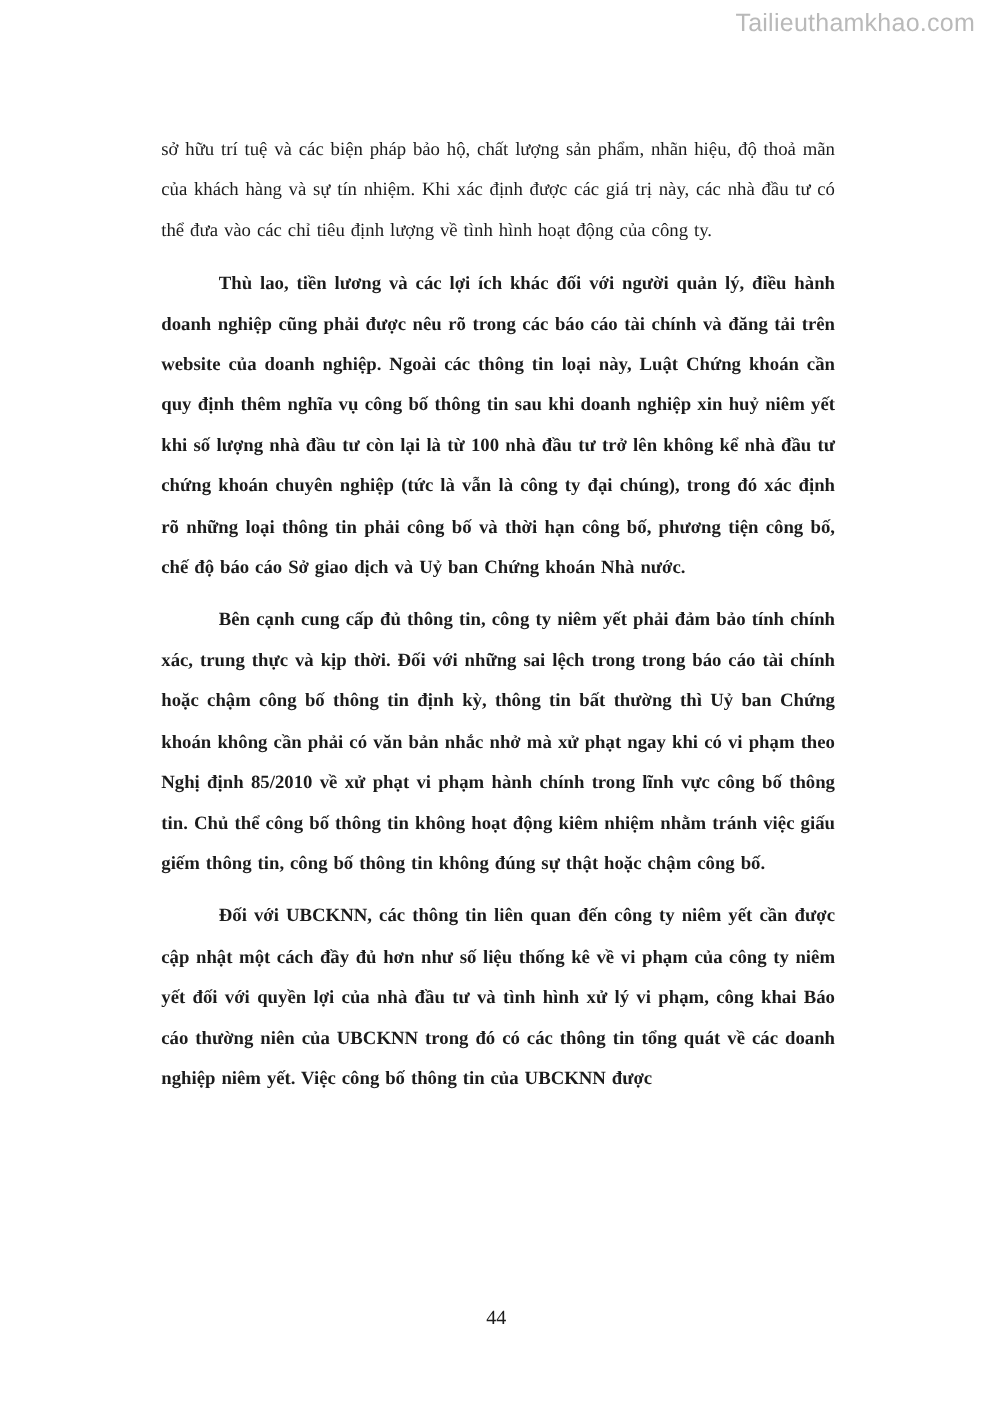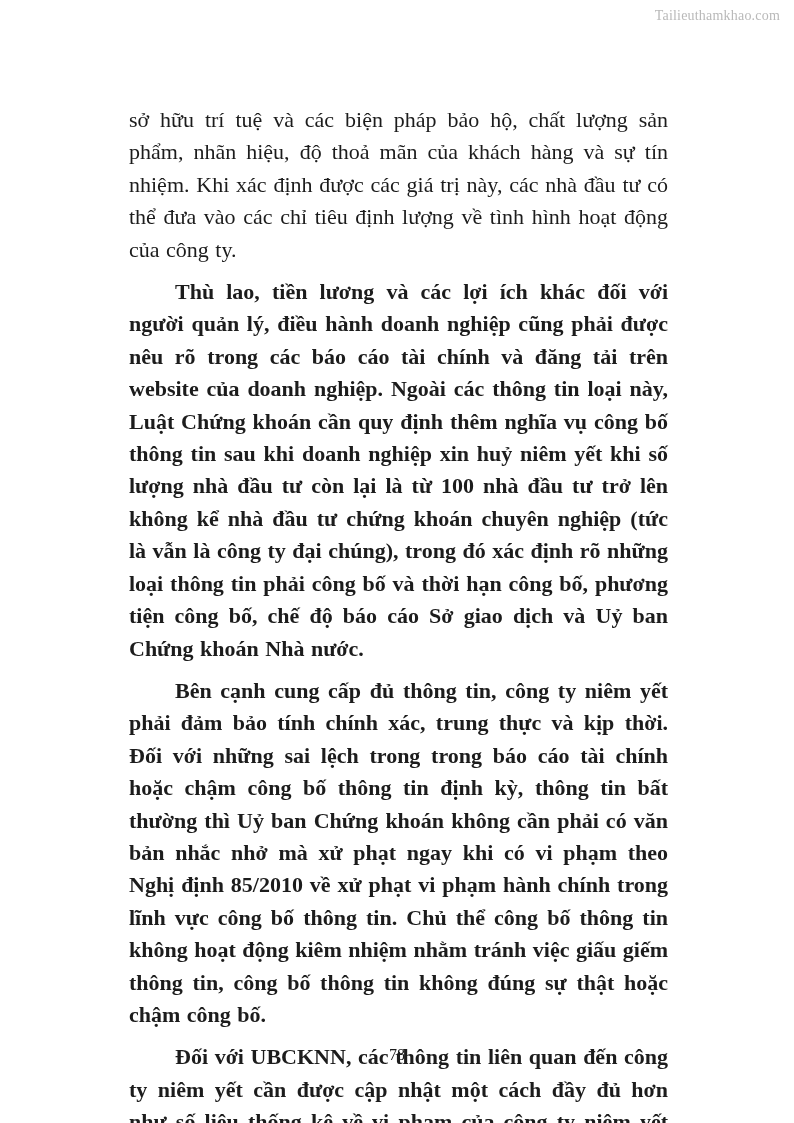--- a/index.html
+++ b/index.html
@@ -10,34 +10,34 @@
     background: #ffffff;
     position: relative;
     overflow: hidden;
     font-family: "Liberation Serif", serif;
     color: #1c1c1c;
   }
   .watermark {
     position: absolute;
     top: 8px;
     right: 14px;
-    font-family: Liberation Serif, serif;
-    font-size: 14px;
+    font-family: Liberation Sans, sans-serif;
+    font-size: 20px;
     color: #b9b9b9;
     letter-spacing: 0.2px;
   }
   .page-body {
     position: absolute;
     top: 104px;
     left: 129px;
     width: 539px;
   }
   .para {
     margin: 0 0 10px 0;
-    font-size: 22px;
+    font-size: 15px;
     line-height: 32.4px;
     text-align: justify;
     word-spacing: 1px;
   }
   .para.indent { text-indent: 46px; font-weight: bold; }
   .page-footer {
     position: absolute;
     left: 0;
     top: 1046px;
     width: 794px;
@@ -54,14 +54,14 @@
 <div class="watermark">Tailieuthamkhao.com</div>
 
 <div class="page-body">
   <p class="para">sở hữu trí tuệ và các biện pháp bảo hộ, chất lượng sản phẩm, nhãn hiệu, độ thoả mãn của khách hàng và sự tín nhiệm. Khi xác định được các giá trị này, các nhà đầu tư có thể đưa vào các chỉ tiêu định lượng về tình hình hoạt động của công ty.</p>
   <p class="para indent">Thù lao, tiền lương và các lợi ích khác đối với người quản lý, điều hành doanh nghiệp cũng phải được nêu rõ trong các báo cáo tài chính và đăng tải trên website của doanh nghiệp. Ngoài các thông tin loại này, Luật Chứng khoán cần quy định thêm nghĩa vụ công bố thông tin sau khi doanh nghiệp xin huỷ niêm yết khi số lượng nhà đầu tư còn lại là từ 100 nhà đầu tư trở lên không kể nhà đầu tư chứng khoán chuyên nghiệp (tức là vẫn là công ty đại chúng), trong đó xác định rõ những loại thông tin phải công bố và thời hạn công bố, phương tiện công bố, chế độ báo cáo Sở giao dịch và Uỷ ban Chứng khoán Nhà nước.</p>
   <p class="para indent">Bên cạnh cung cấp đủ thông tin, công ty niêm yết phải đảm bảo tính chính xác, trung thực và kịp thời. Đối với những sai lệch trong trong báo cáo tài chính hoặc chậm công bố thông tin định kỳ, thông tin bất thường thì Uỷ ban Chứng khoán không cần phải có văn bản nhắc nhở mà xử phạt ngay khi có vi phạm theo Nghị định 85/2010 về xử phạt vi phạm hành chính trong lĩnh vực công bố thông tin. Chủ thể công bố thông tin không hoạt động kiêm nhiệm nhằm tránh việc giấu giếm thông tin, công bố thông tin không đúng sự thật hoặc chậm công bố.</p>
   <p class="para indent">Đối với UBCKNN, các thông tin liên quan đến công ty niêm yết cần được cập nhật một cách đầy đủ hơn như số liệu thống kê về vi phạm của công ty niêm yết đối với quyền lợi của nhà đầu tư và tình hình xử lý vi phạm, công khai Báo cáo thường niên của UBCKNN trong đó có các thông tin tổng quát về các doanh nghiệp niêm yết. Việc công bố thông tin của UBCKNN được</p>
 </div>
 
 <div class="page-footer">
-  <span class="page-number">78</span>
+  <span class="page-number">44</span>
 </div>
 
 </body></html>

